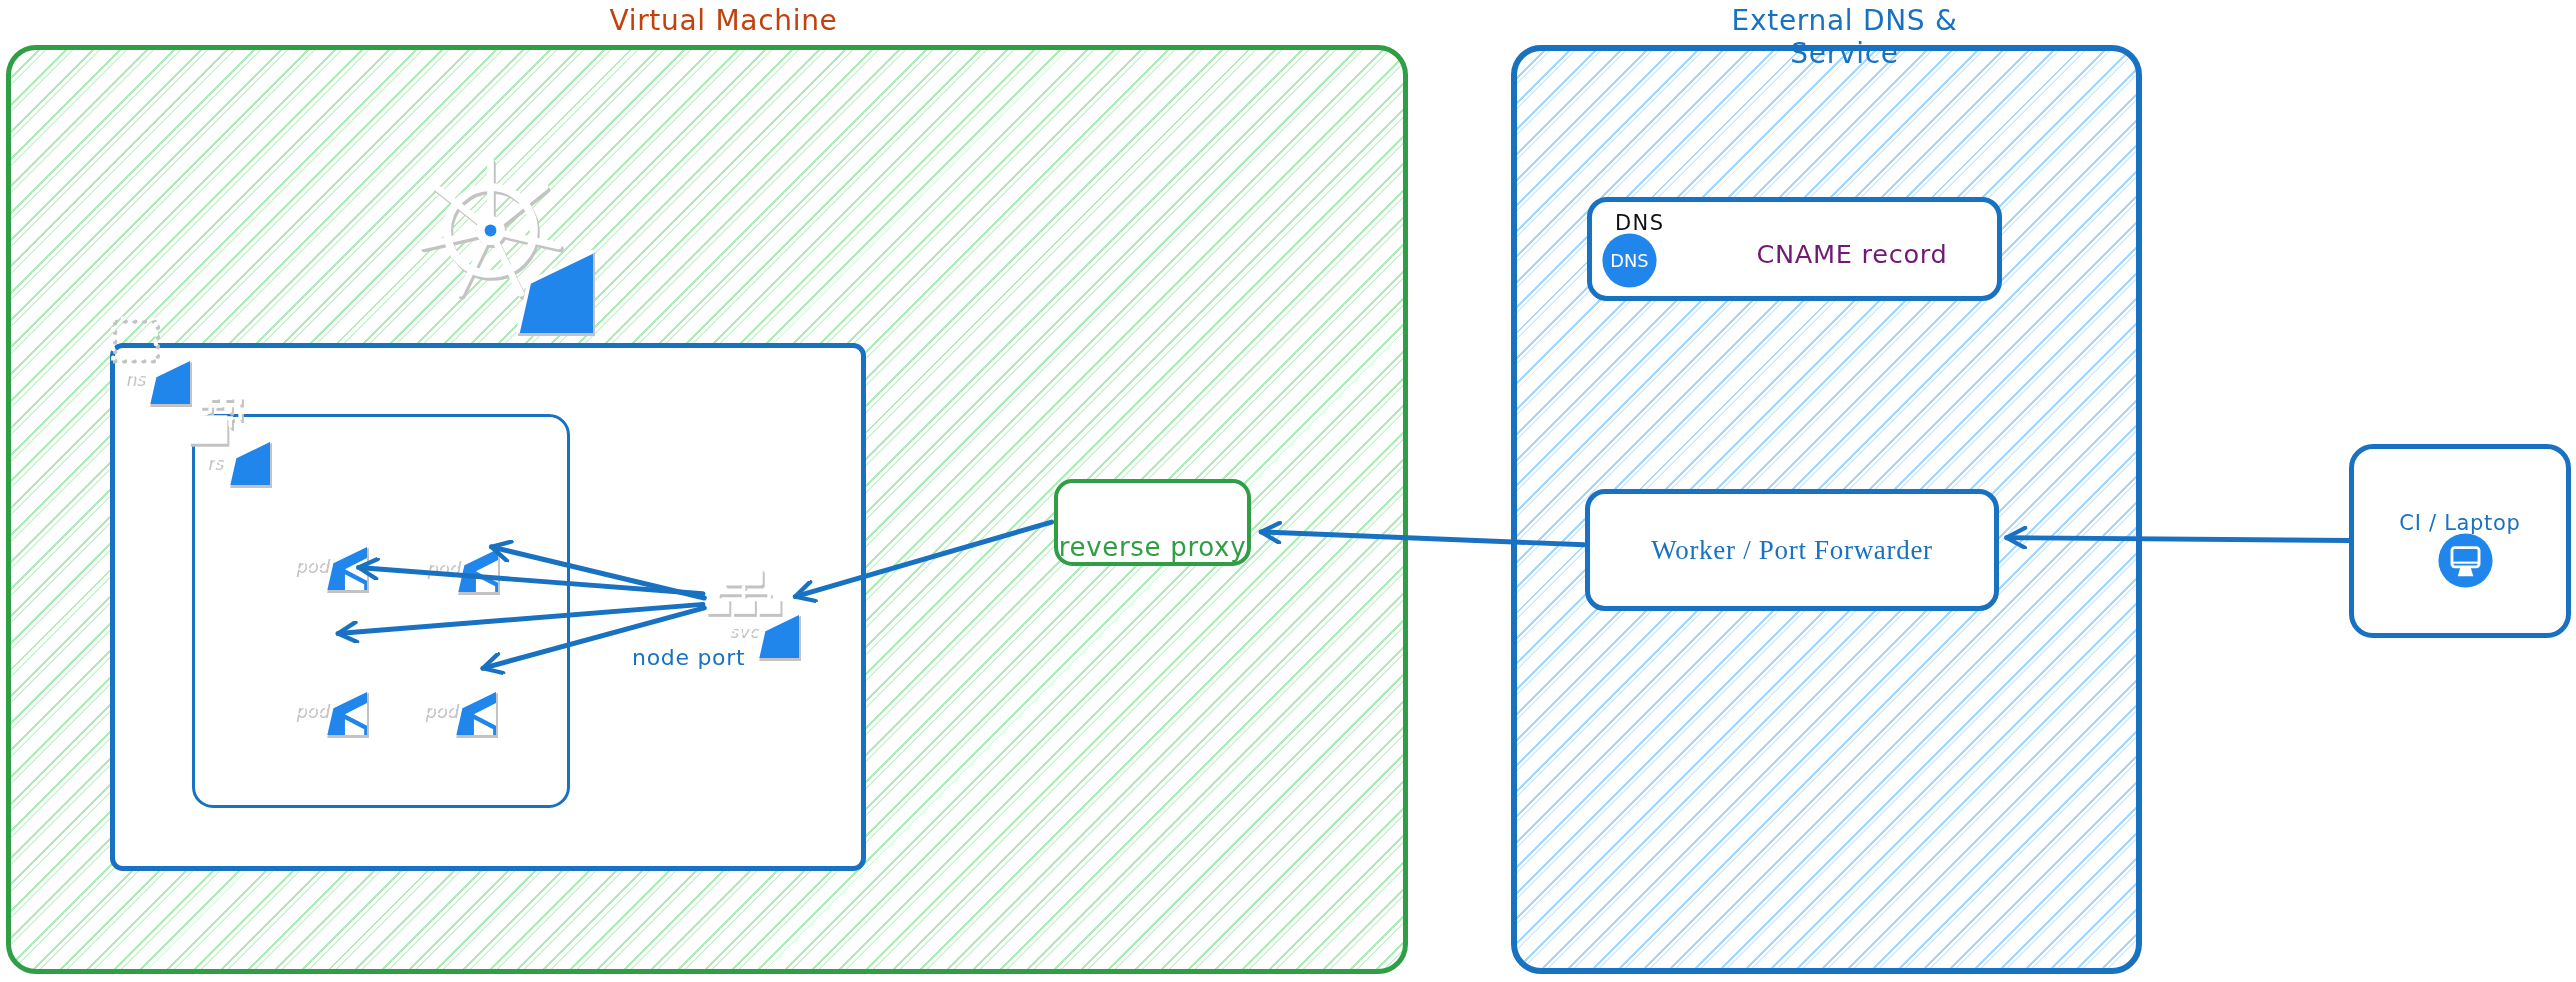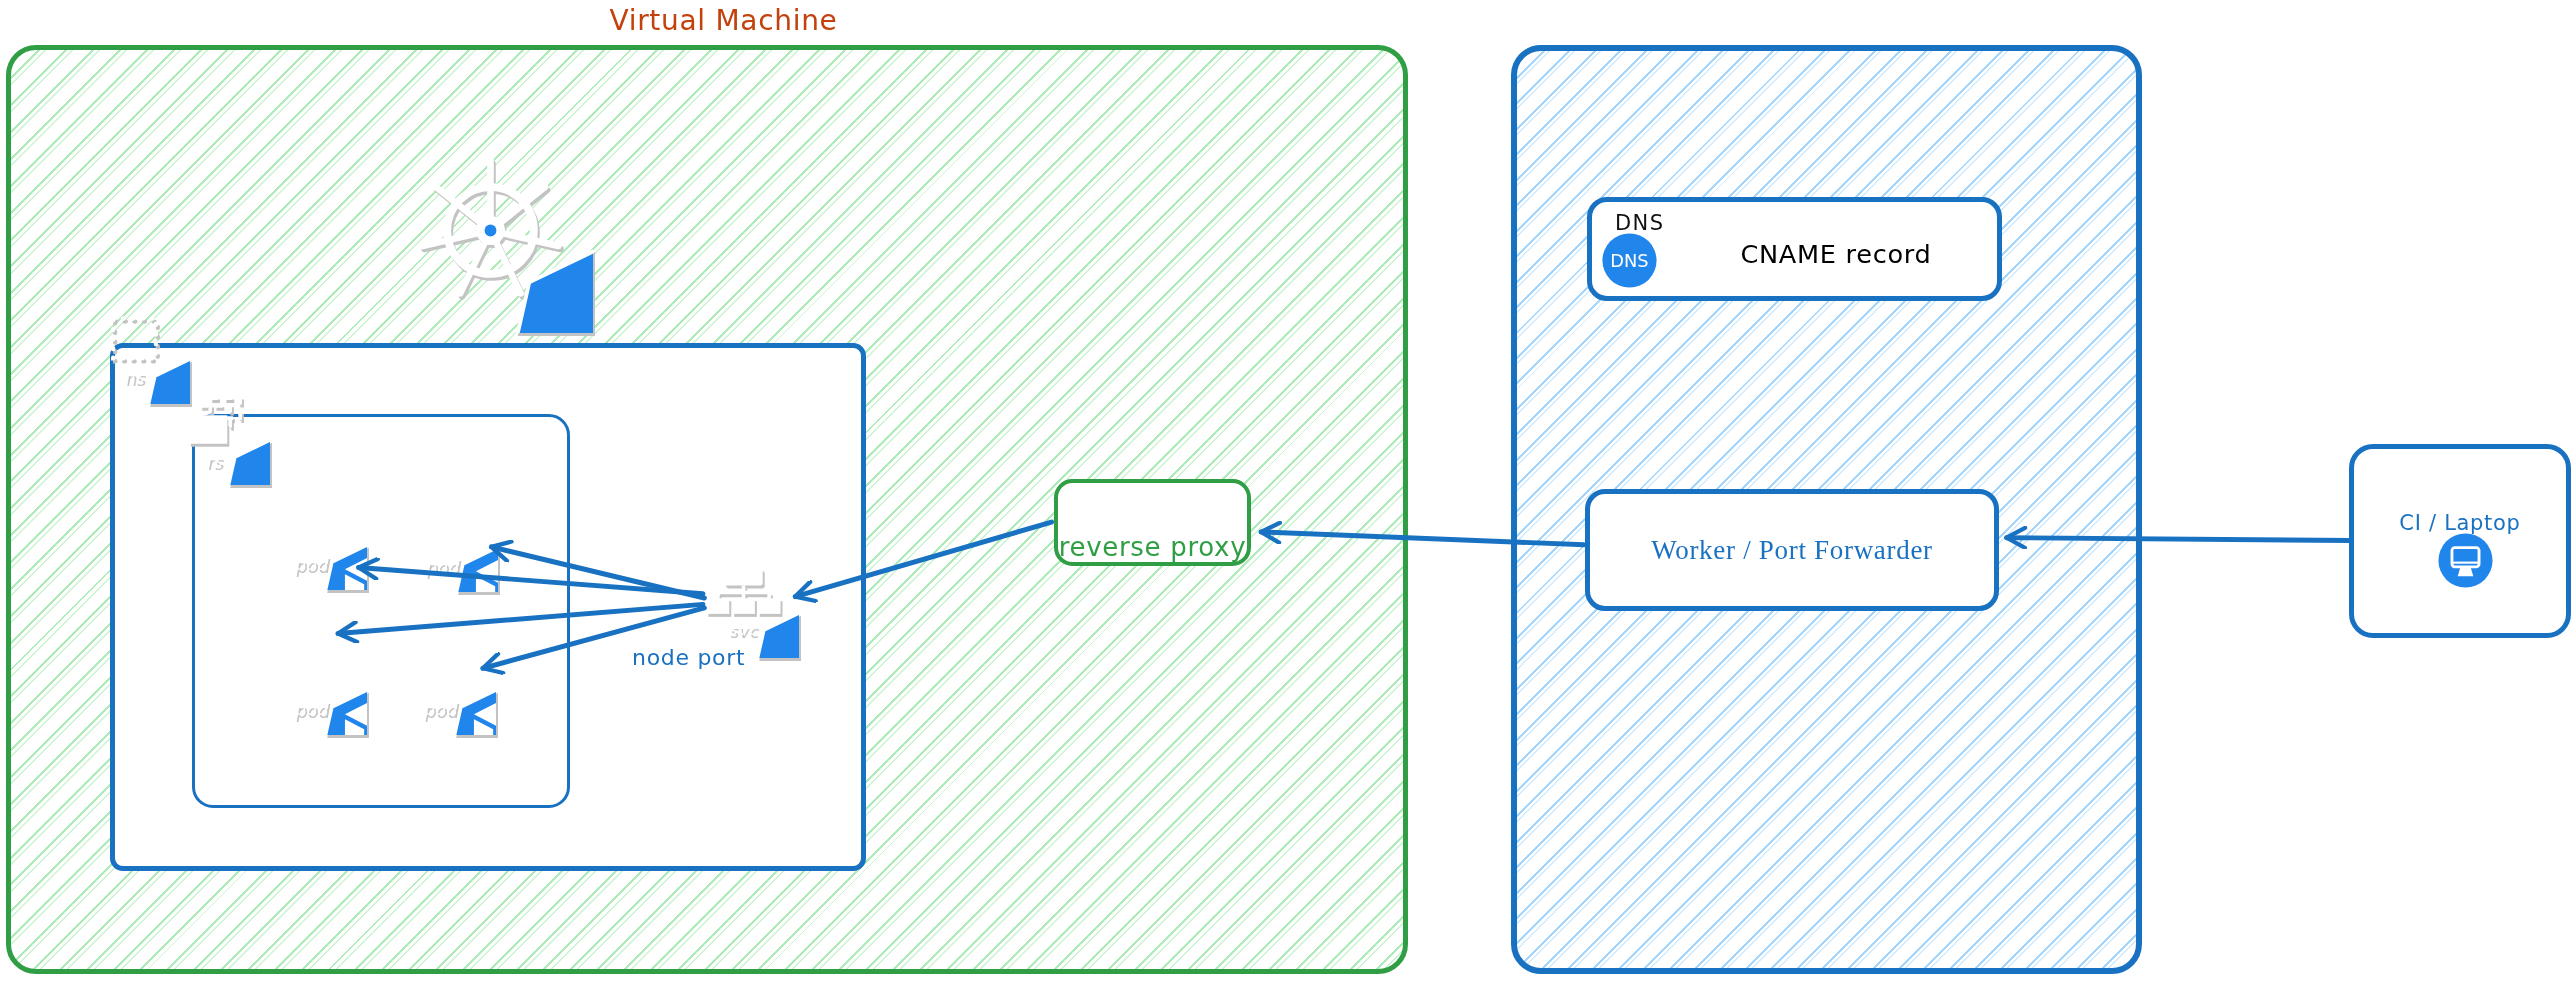--- a/index.html
+++ b/index.html
@@ -25,21 +25,21 @@
   .wbox{position:absolute;box-sizing:border-box;background:#ffffff;}
   .ns-box{left:110px;top:343px;width:756px;height:528px;border:5px solid #1971c2;border-radius:12.8px;}
   .rs-box{left:192px;top:414px;width:378px;height:394px;border:3.6px solid #1971c2;border-radius:21px;}
   .rp-box{left:1054px;top:479px;width:197px;height:87px;border:4.3px solid #2f9e44;border-radius:18.5px;
           display:flex;align-items:flex-end;justify-content:center;}
   .rp-box span{color:#2f9e44;font-size:26px;letter-spacing:0.7px;}
 
   .card{position:absolute;box-sizing:border-box;background:#ffffff;border:5px solid #1971c2;}
   .dns-card{left:1587px;top:197px;width:415px;height:104px;border-radius:20px;}
   .dns-header{position:absolute;left:23px;top:8.5px;color:#111111;font-size:21px;letter-spacing:1.4px;}
-  .cname-label{position:absolute;left:102px;top:37px;width:284px;text-align:center;color:#000000;font-size:25.6px;letter-spacing:0.7px;}
+  .cname-label{position:absolute;left:118px;top:37px;width:284px;text-align:center;color:#701a75;font-size:25.6px;letter-spacing:0.7px;}
   .worker-card{left:1585px;top:489px;width:414px;height:122px;border-radius:20px;
                display:flex;align-items:center;justify-content:center;font-family:Liberation Serif, serif;}
   .worker-card span{color:#1971c2;font-size:27px;letter-spacing:0.7px;}
   .ci-card{left:2349px;top:444px;width:222px;height:194px;border-radius:24px;}
   .ci-label{position:absolute;left:0;top:62px;width:100%;text-align:center;color:#1971c2;font-size:21px;letter-spacing:0.7px;}
 
   .node-port-label{position:absolute;left:632px;top:645px;width:213px;text-align:left;
                    color:#1971c2;font-size:22px;letter-spacing:0.7px;}
 
   
@@ -68,20 +68,21 @@
         <path d="M-31,-22 L-4,-8 L-4,26 L-31,12 Z" fill="#ffffff"></path>
         <path d="M31,-22 L4,-8 L4,26 L31,12 Z" fill="#ffffff"></path>
       </symbol>
     </defs>
   </svg>
 
   <div class="region vm-region"></div>
   <div class="region-title vm-title">Virtual Machine</div>
 
   <div class="region ext-region"></div>
+  <div class="region-title ext-title">External DNS &amp; Service</div>
 
   <div class="wbox ns-box"></div>
   <div class="wbox rs-box"></div>
 
   <svg class="icon hept-shadow" style="left:388px;top:128px" width="205" height="205" viewBox="-78 -78 156 156">
     <use href="#hept"></use>
     <g stroke="#ffffff" fill="none" stroke-linecap="round">
       <circle r="33" stroke-width="6"></circle>
       <line x1="0" y1="-10" x2="0" y2="-53" stroke-width="5"></line>
       <line x1="7.8" y1="-6.2" x2="41.5" y2="-33.1" stroke-width="5"></line>

